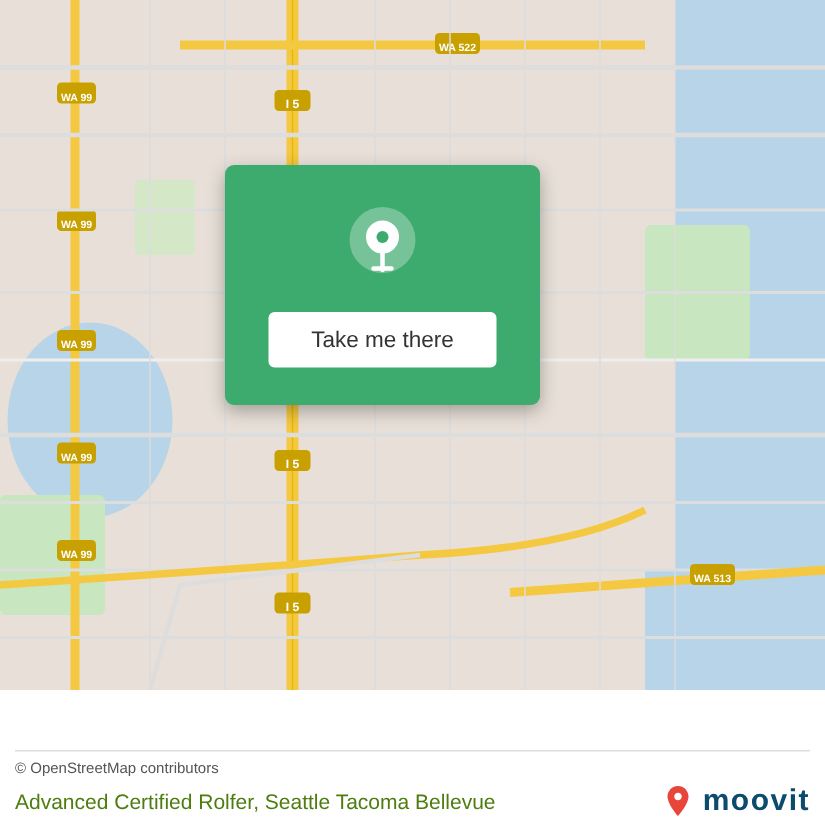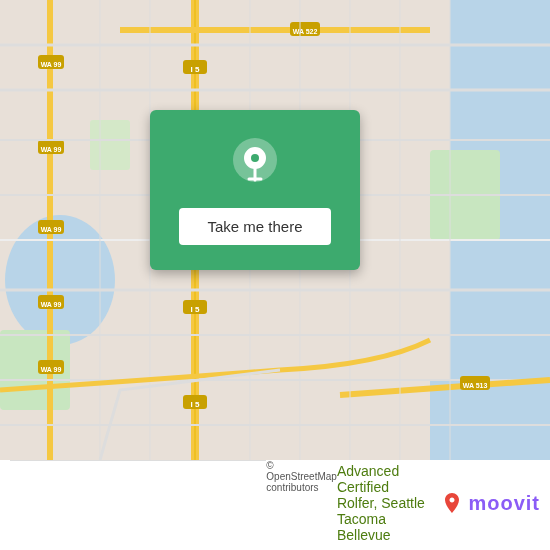--- a/index.html
+++ b/index.html
@@ -59,21 +59,21 @@
       cursor: pointer;
       white-space: nowrap;
     }
 
     
     #bottom-bar {
       width: 550px;
       height: 90px;
       background: white;
       display: flex;
-      flex-direction: row;
+      flex-direction: column;
       justify-content: flex-end;
       padding: 0 10px 4px 10px;
     }
 
     #osm-credit {
       font-size: 10px;
       color: #555;
       margin-bottom: 4px;
     }
 
@@ -96,21 +96,21 @@
     }
 
     #moovit-pin {
       width: 24px;
       height: 24px;
     }
 
     #moovit-text {
       font-size: 20px;
       font-weight: bold;
-      color: #8b5cf6;
+      color: #0c4a6e;
       letter-spacing: 1px;
     }
 
     #divider {
       width: 100%;
       height: 1px;
       background: #ddd;
       margin-bottom: 6px;
     }
   </style>

